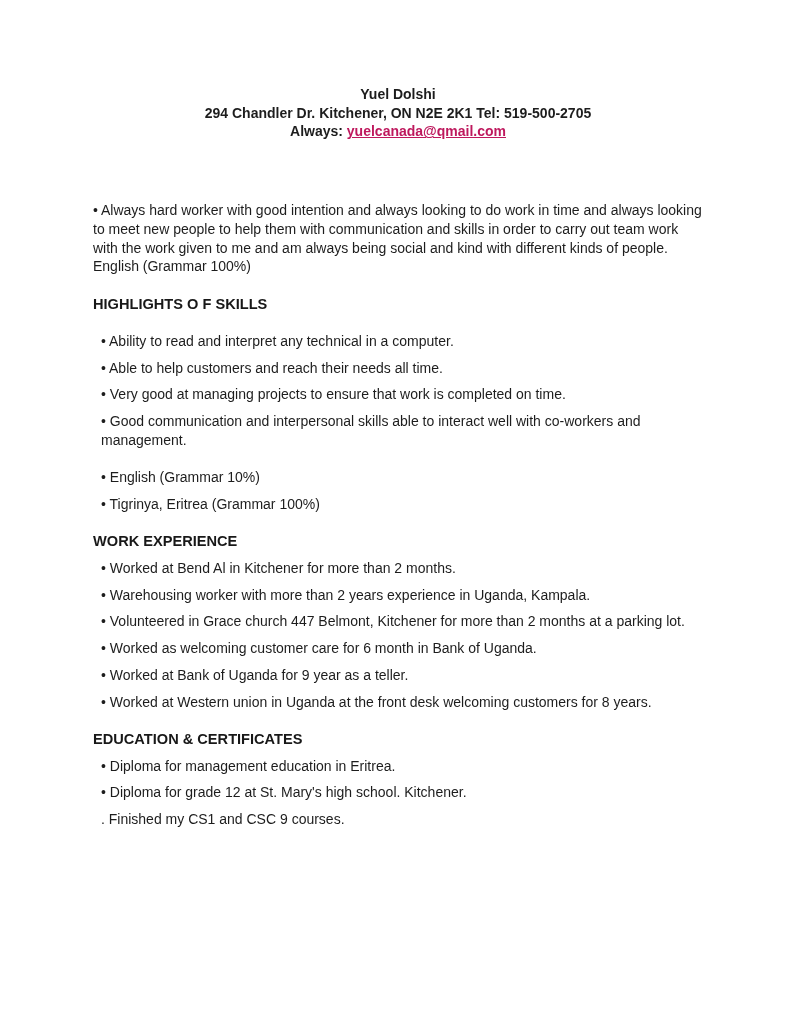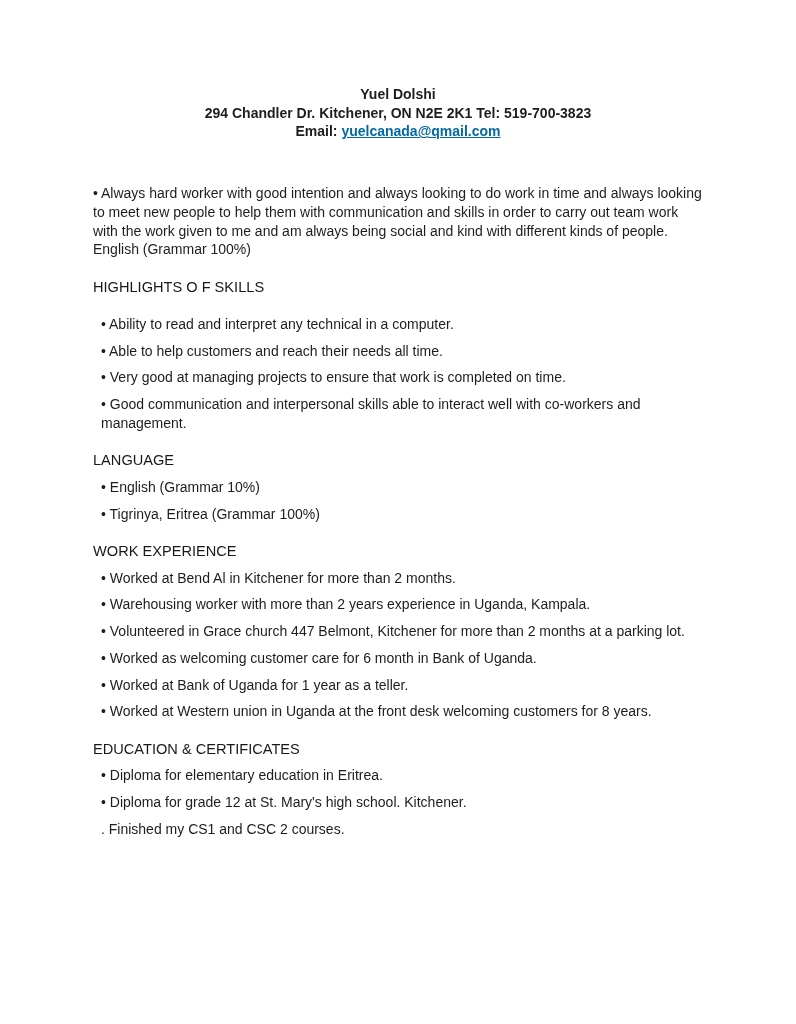--- a/index.html
+++ b/index.html
@@ -28,88 +28,87 @@
     margin: 0;
     font-weight: 700;
     text-align: center;
   }
   .email-link {
     text-decoration: underline;
     font-weight: 700;
     cursor: pointer;
   }
   .summary-para {
-    margin: 43px 0 0 0;
+    margin: 60px 0 0 0;
   }
   .section {
     margin-top: 18.7px;
   }
   .section-title {
     margin: 0;
     font-size: 14.6px;
     line-height: 18.7px;
-    font-weight: 400;
+    font-weight: 700;
     color: #181818;
   }
   
   #sections section:first-child .section-title {
     margin-bottom: 18.7px;
   }
   .section-items p {
     margin: 8px;
   }
 </style>
 </head>
 <body>
 
 <div class="page">
 
   <header class="doc-header">
     <p>Yuel Dolshi</p>
-    <p>294 Chandler Dr. Kitchener, ON N2E 2K1 Tel: 519-700-3823</p>
-    <p><span>Email:</span>
-      <a href="#" class="email-link" style="color: #0369a1;">yuelcanada@qmail.com</a></p>
+    <p>294 Chandler Dr. Kitchener, ON N2E 2K1 Tel: 519-500-2705</p>
+    <p><span>Always:</span>
+      <a href="#" class="email-link" style="color: #be185d;">yuelcanada@qmail.com</a></p>
   </header>
 
   <p class="summary-para">• Always hard worker with good intention and always looking to do work in time and always looking to meet new people to help them with communication and skills in order to carry out team work with the work given to me and am always being social and kind with different kinds of people. English (Grammar 100%)</p>
 
   <main id="sections">
   <section class="section">
     <h2 class="section-title">HIGHLIGHTS O F SKILLS</h2>
     <div class="section-items">
           <p>• Ability to read and interpret any technical  in a computer.</p>
           <p>• Able to help customers and reach their needs all time.</p>
           <p>• Very good at managing projects to ensure that work is completed on time.</p>
           <p>• Good communication and interpersonal skills able to interact well with co-workers and management.</p>
         </div>
   </section>
 
   <section class="section">
-    <h2 class="section-title">LANGUAGE</h2>
     <div class="section-items">
           <p>• English (Grammar 10%)</p>
           <p>• Tigrinya, Eritrea (Grammar 100%)</p>
         </div>
   </section>
 
   <section class="section">
     <h2 class="section-title">WORK EXPERIENCE</h2>
     <div class="section-items">
           <p>• Worked at Bend Al in Kitchener for more than 2 months.</p>
           <p>• Warehousing worker with more than 2 years experience in Uganda, Kampala.</p>
           <p>• Volunteered in Grace church 447 Belmont, Kitchener for more than 2 months at a parking lot.</p>
           <p>• Worked as welcoming customer care for 6 month in Bank of Uganda.</p>
-          <p>• Worked at Bank of Uganda for 1 year as a teller.</p>
+          <p>• Worked at Bank of Uganda for 9 year as a teller.</p>
           <p>• Worked at Western union in Uganda at the front desk welcoming customers for 8 years.</p>
         </div>
   </section>
 
   <section class="section">
     <h2 class="section-title">EDUCATION &amp; CERTIFICATES</h2>
     <div class="section-items">
-          <p>• Diploma for elementary education in Eritrea.</p>
+          <p>• Diploma for management education in Eritrea.</p>
           <p>• Diploma for grade 12 at St. Mary's high school. Kitchener.</p>
-          <p>. Finished my CS1 and CSC 2 courses.</p>
+          <p>. Finished my CS1 and CSC 9 courses.</p>
         </div>
   </section>
 </main>
 
 </div>
 
 </body></html>

